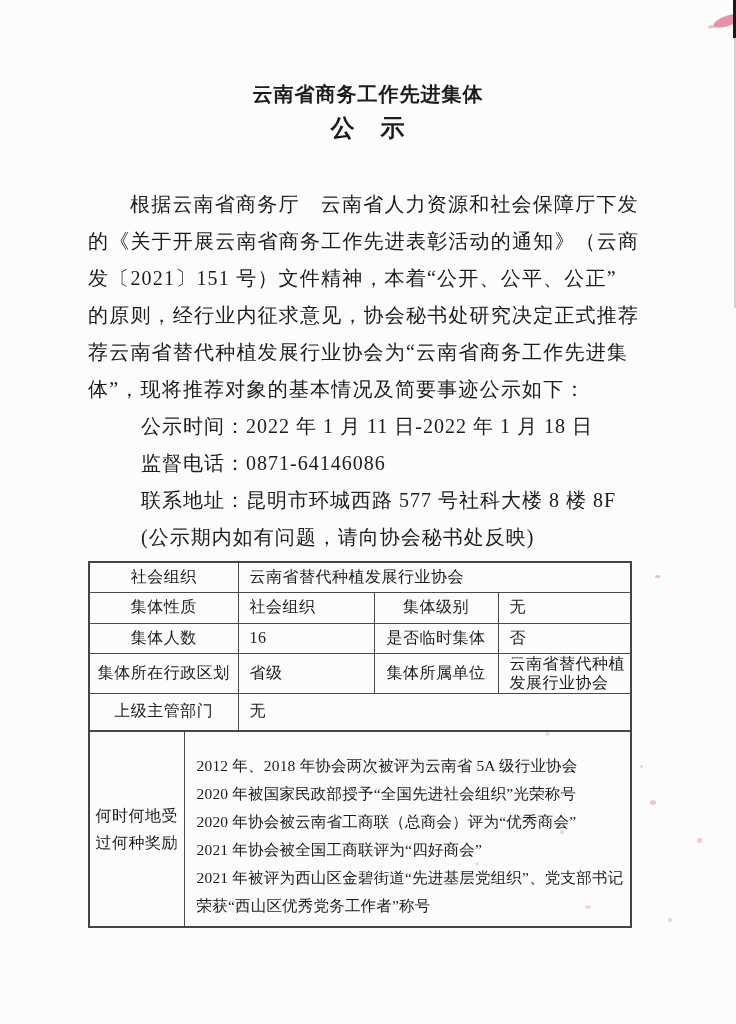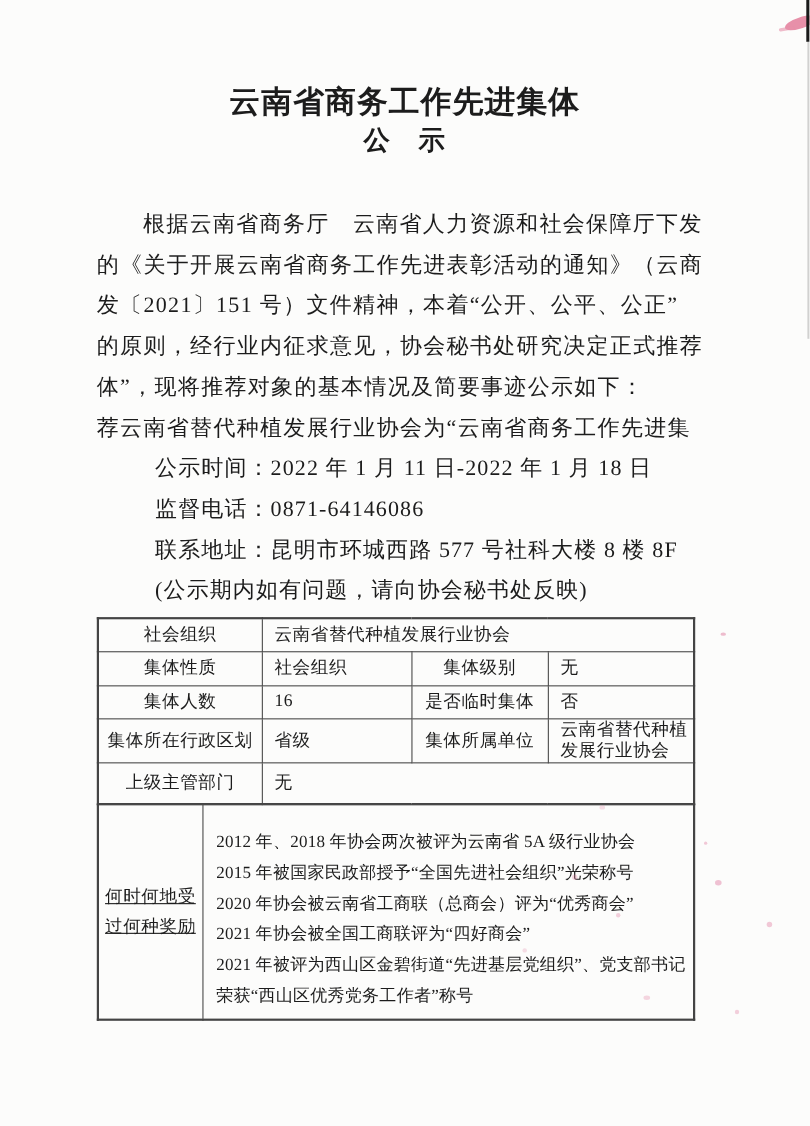--- a/index.html
+++ b/index.html
@@ -10,21 +10,21 @@
     background: #fcfcfb;
     color: #1c1c1c;
     font-family: "Liberation Serif", "DejaVu Serif", serif;
     overflow: hidden;
   }
   .doc { position: absolute; inset: 0; padding: 0 88px; }
 
   h1.title {
     margin-top: 78px;
     text-align: center;
-    font-size: 28px;
+    font-size: 20px;
     font-weight: 700;
     letter-spacing: 1px;
     line-height: 32px;
   }
   h2.subtitle {
     margin-top: 2px;
     text-align: center;
     font-size: 24px;
     font-weight: 700;
     letter-spacing: 1px;
@@ -62,21 +62,21 @@
   td.val { text-align: left; padding-left: 11px; }
   tr.r1 td { height: 30px; }
   tr.r2 td { height: 31px; }
   tr.r3 td { height: 30px; }
   tr.r4 td { height: 38px; }
   tr.r5 td { height: 40px; }
   tr.r6 td { height: 38px; }
   .two-line { line-height: 18px; }
   td.wrapval { line-height: 19px; padding-right: 4px; }
 
-  td.awlab { text-align: center; line-height: 27px; text-decoration: underline; }
+  td.awlab { text-align: center; line-height: 27px; }
   td.awval { padding: 20px 4px 6px 12px; vertical-align: top; }
   .aw {
     font-size: 15.5px;
     line-height: 28px;
     letter-spacing: 0.2px;
   }
 
   
   .pen-mark {
     position: absolute; top: 16px; right: -5px;
@@ -107,22 +107,22 @@
 <div class="doc">
 
   <h1 class="title">云南省商务工作先进集体</h1>
   <h2 class="subtitle">公　示</h2>
 
   <div class="para">
     <div class="bline indent">根据云南省商务厅　云南省人力资源和社会保障厅下发</div>
     <div class="bline">的《关于开展云南省商务工作先进表彰活动的通知》（云商</div>
     <div class="bline">发〔2021〕151 号）文件精神，本着“公开、公平、公正”</div>
     <div class="bline">的原则，经行业内征求意见，协会秘书处研究决定正式推荐</div>
+    <div class="bline">荐云南省替代种植发展行业协会为“云南省商务工作先进集</div>
     <div class="bline">体”，现将推荐对象的基本情况及简要事迹公示如下：</div>
-    <div class="bline">荐云南省替代种植发展行业协会为“云南省商务工作先进集</div>
   </div>
 
   <div class="details">
     <div class="dline">公示时间：2022 年 1 月 11 日-2022 年 1 月 18 日</div>
     <div class="dline">监督电话：0871-64146086</div>
     <div class="dline">联系地址：昆明市环城西路 577 号社科大楼 8 楼 8F</div>
     <div class="dline">(公示期内如有问题，请向协会秘书处反映)</div>
   </div>
 
   <table class="t1">
@@ -168,21 +168,21 @@
         <col style="width:447px">
       </colgroup>
     <tbody>
         <tr>
       <td class="awlab">
         <div>何时何地受</div>
         <div>过何种奖励</div>
       </td>
       <td class="awval">
         <div class="aw">2012 年、2018 年协会两次被评为云南省 5A 级行业协会</div>
-        <div class="aw">2015 年被国家民政部授予“全国先进社会组织”光荣称号</div>
+        <div class="aw">2020 年被国家民政部授予“全国先进社会组织”光荣称号</div>
         <div class="aw">2020 年协会被云南省工商联（总商会）评为“优秀商会”</div>
         <div class="aw">2021 年协会被全国工商联评为“四好商会”</div>
         <div class="aw">2021 年被评为西山区金碧街道“先进基层党组织”、党支部书记荣获“西山区优秀党务工作者”称号</div>
       </td>
     </tr>
   </tbody>
     </table>
 
 </div>
 

